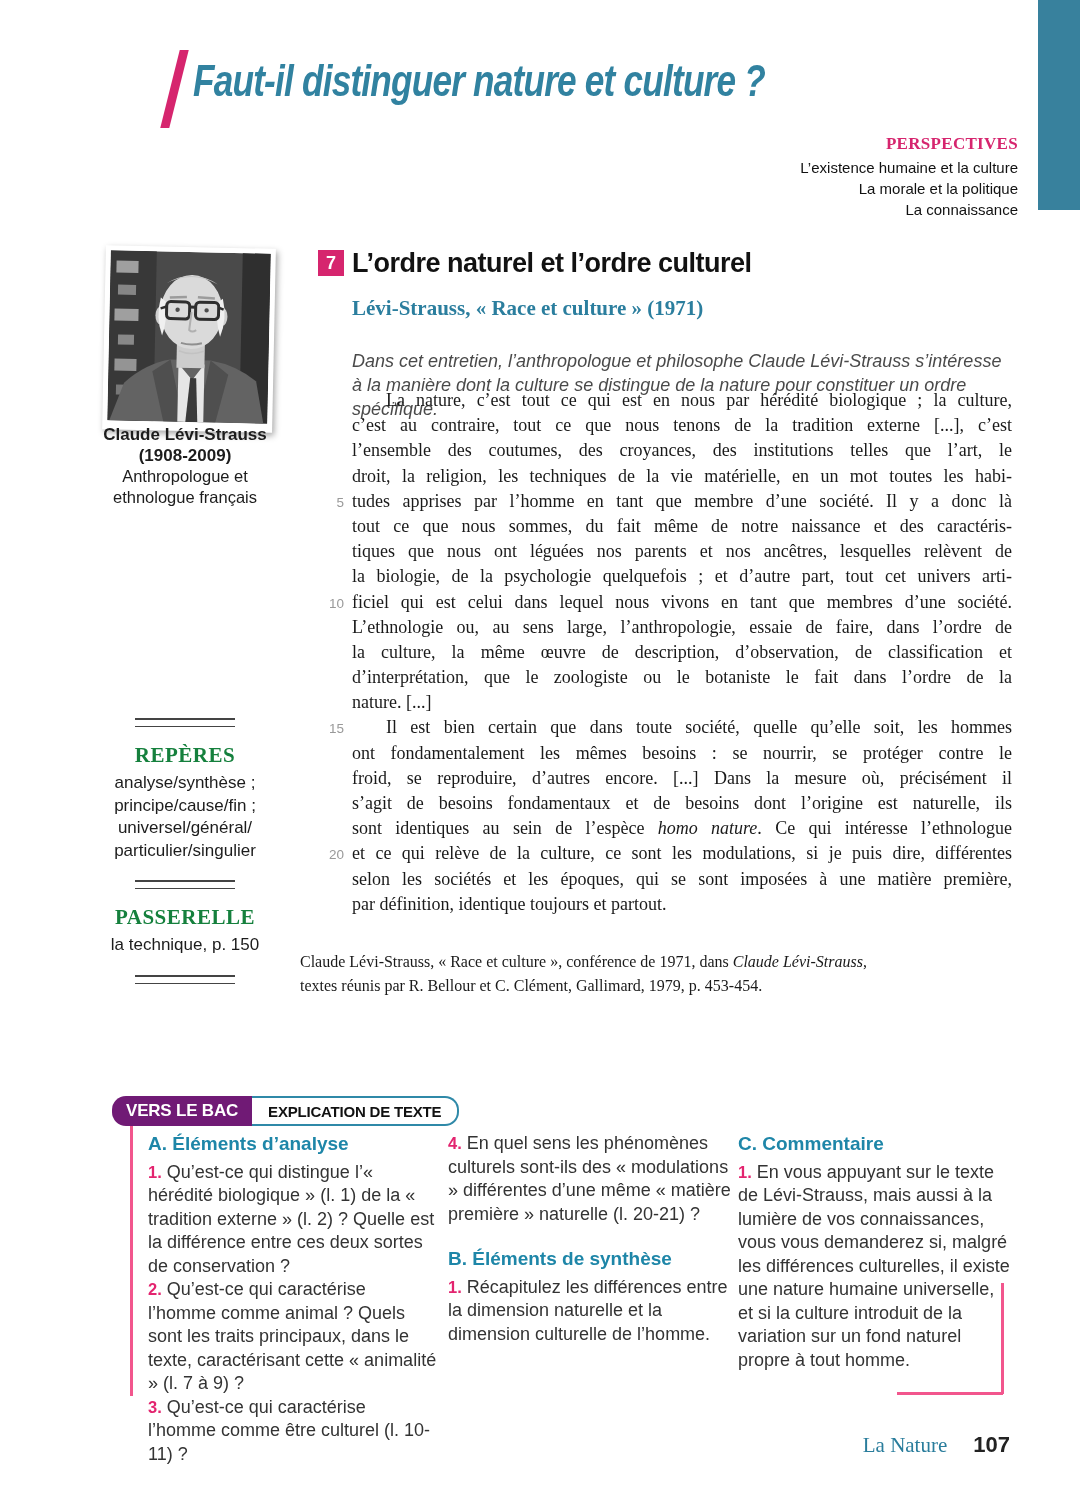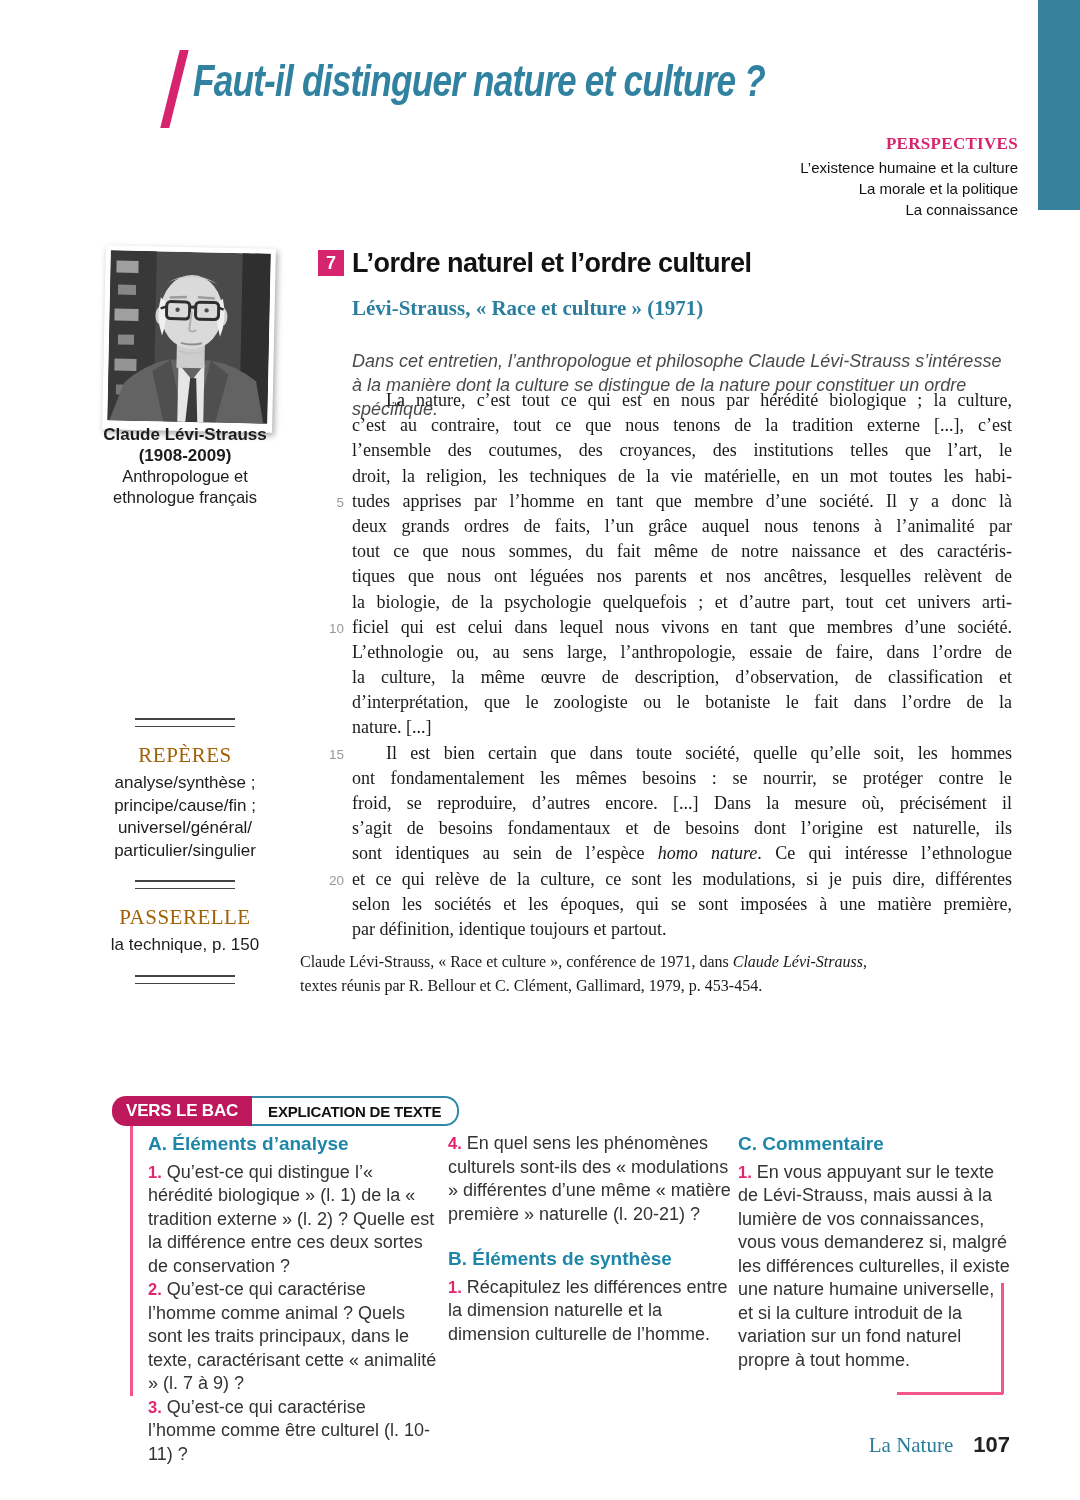--- a/index.html
+++ b/index.html
@@ -16,21 +16,21 @@
   .perspectives .p-item{font-size:15px;line-height:21px;color:#111;}
   
   .photo-frame{position:absolute;left:104px;top:247px;width:160px;height:170px;background:#fff;
                padding:5px 5px 9px 5px;box-shadow:2px 3px 6px rgba(0,0,0,0.35);transform:rotate(1.2deg);}
   .photo-frame svg{display:block;}
   .caption{position:absolute;left:90px;top:424px;width:190px;text-align:center;}
   .caption .c-name{font-weight:bold;font-size:17px;line-height:21px;}
   .caption .c-role{font-size:16.5px;line-height:21px;}
   .sidebox{position:absolute;left:90px;top:718px;width:190px;text-align:center;}
   .dsep{width:100px;height:6px;border-top:2.5px solid #444;border-bottom:1.5px solid #444;margin:0 auto;}
-  .side-title{font-family:"Liberation Serif",serif;font-weight:normal;color:#a16207;font-size:21px;
+  .side-title{font-family:"Liberation Serif",serif;font-weight:bold;color:#15803d;font-size:21px;
               letter-spacing:0.5px;margin:16px 0 4px 0;}
   .side-line{font-size:17px;line-height:22.5px;color:#1c1c1c;}
   .sidebox .gap{height:18px;}
   
   .doc-head{position:absolute;left:318px;top:248px;display:flex;align-items:flex-start;}
   .num-badge{background:#d6256e;color:#fff;font-weight:bold;font-size:18px;width:26px;height:26px;
              display:flex;align-items:center;justify-content:center;margin-right:8px;margin-top:2px;}
   .doc-title{font-size:27px;font-weight:bold;color:#121212;letter-spacing:-0.5px;white-space:nowrap;}
   .doc-subtitle{position:absolute;left:352px;top:296px;font-family:"Liberation Serif",serif;
                 font-weight:bold;font-size:21px;color:#2b7e9e;}
@@ -42,38 +42,38 @@
   .ltext{display:block;text-align:justify;text-align-last:justify;white-space:normal;}
   .bline.end .ltext{text-align-last:left;}
   .bline.ind .ltext{text-indent:34px;}
   .lnum{position:absolute;left:-34px;top:4px;width:26px;text-align:right;
         font-family:"Liberation Sans",sans-serif;font-size:13.5px;color:#999;}
   .citation{position:absolute;left:300px;top:950px;width:708px;text-align:left;
             font-family:"Liberation Serif",serif;font-size:16px;line-height:24px;color:#1a1a1a;}
   .citation .cl{white-space:nowrap;display:block;}
   
   .bac-tab{position:absolute;left:112px;top:1096px;display:flex;align-items:stretch;height:30px;}
-  .tab-left{background:#be185d;color:#fff;font-weight:bold;font-size:17px;letter-spacing:-0.2px;
+  .tab-left{background:#701a75;color:#fff;font-weight:bold;font-size:17px;letter-spacing:-0.2px;
             display:flex;align-items:center;padding:0 14px;border-radius:14px 0 0 14px;}
   .tab-right{background:#fff;border:2px solid #2f89a8;border-left:none;color:#111;font-weight:bold;
              font-size:15px;letter-spacing:-0.2px;display:flex;align-items:center;padding:0 16px;
              border-radius:0 14px 14px 0;}
   .pink-vline{position:absolute;left:130px;top:1126px;width:2.5px;height:270px;background:#f2568d;}
   .bracket-v{position:absolute;left:1001px;top:1283px;width:2.5px;height:111px;background:#f2568d;}
   .bracket-h{position:absolute;left:897px;top:1392px;width:106px;height:2.5px;background:#f2568d;}
   .qcol{position:absolute;top:1132px;font-size:18px;line-height:23.5px;color:#333;}
   .qcol-a{left:148px;width:290px;}
   .qcol-b{left:448px;width:288px;}
   .qcol-c{left:738px;width:272px;}
   .qtitle{color:#1e86a8;font-weight:bold;font-size:19px;margin:0 0 5px 0;}
   .qtitle.later{margin-top:21px;}
   .qitem{margin:0;}
   .qnum{color:#e3246f;font-weight:bold;font-size:16.5px;}
   
-  .footer{position:absolute;right:70px;top:1432px;display:flex;align-items:baseline;gap:20px;}
+  .footer{position:absolute;right:70px;top:1432px;display:flex;align-items:baseline;gap:26px;}
   .footer .chap{font-family:"Liberation Serif",serif;font-size:21px;color:#2a7d9c;}
   .footer .pnum{font-size:22px;font-weight:bold;color:#222;}
 </style>
 </head>
 <body>
 
 <div class="teal-band"></div>
 <div class="slash"></div>
 <div class="page-title">Faut-il distinguer nature et culture ?</div>
 
@@ -177,24 +177,20 @@
   <div class="bline">
       <span class="lnum"></span>
       <span class="ltext">droit, la religion, les techniques de la vie matérielle, en un mot toutes les habi-</span>
     </div>
   <div class="bline">
       <span class="lnum">5</span>
       <span class="ltext">tudes apprises par l’homme en tant que membre d’une société. Il y a donc là</span>
     </div>
   <div class="bline">
       <span class="lnum"></span>
-      <span class="ltext">deux grands ordres de faits, l’un grâce auquel nous tenons à l’animalité par</span>
-    </div>
-  <div class="bline">
-      <span class="lnum"></span>
       <span class="ltext">tout ce que nous sommes, du fait même de notre naissance et des caractéris-</span>
     </div>
   <div class="bline">
       <span class="lnum"></span>
       <span class="ltext">tiques que nous ont léguées nos parents et nos ancêtres, lesquelles relèvent de</span>
     </div>
   <div class="bline">
       <span class="lnum"></span>
       <span class="ltext">la biologie, de la psychologie quelquefois ; et d’autre part, tout cet univers arti-</span>
     </div>

